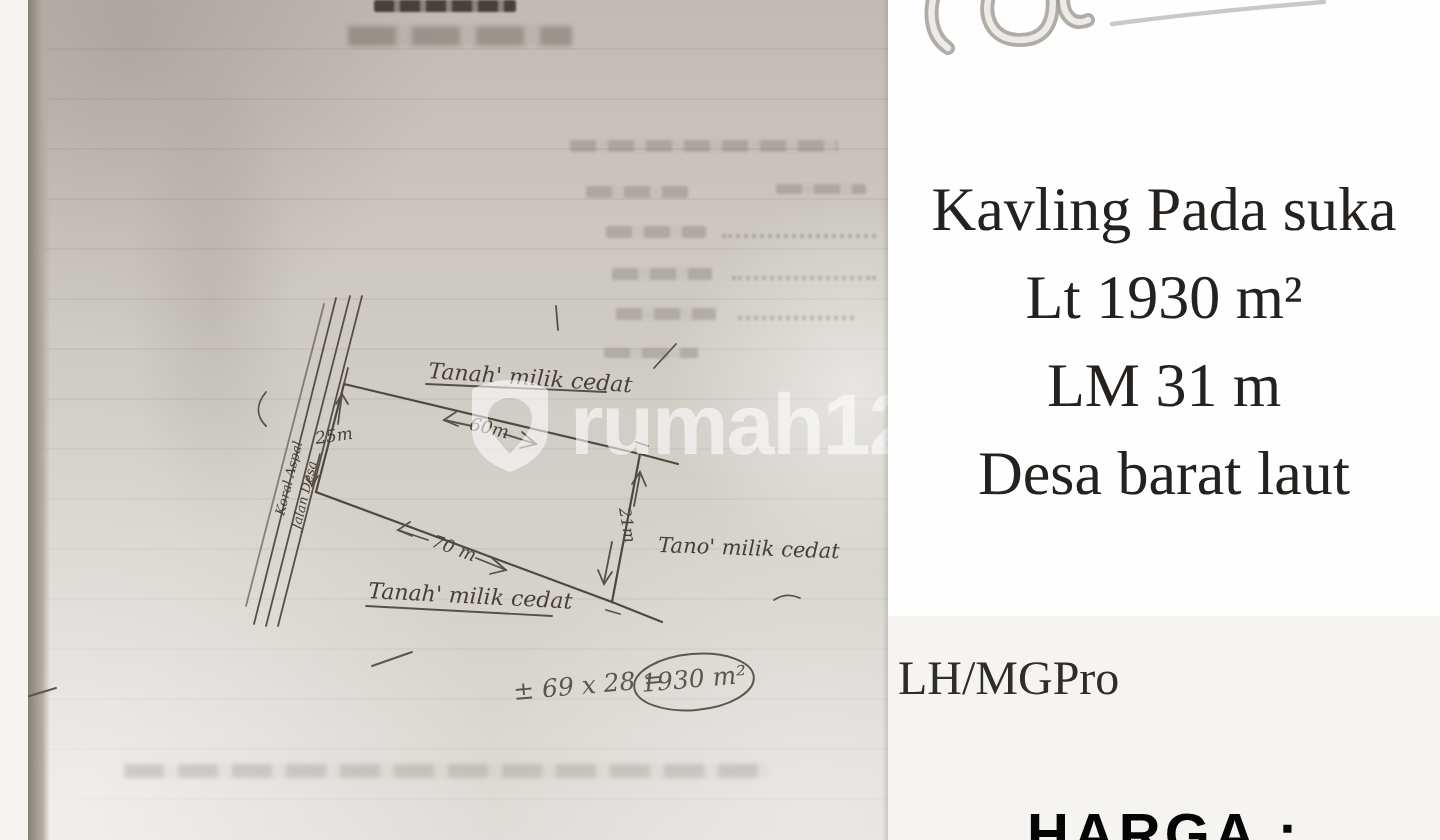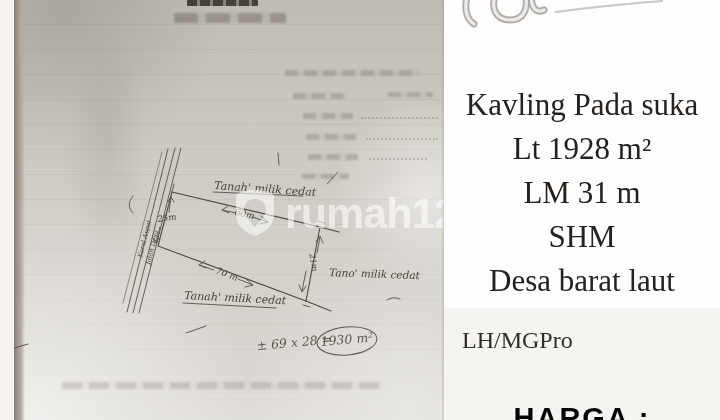--- a/index.html
+++ b/index.html
@@ -67,21 +67,21 @@
   .s1 { stroke:#a39e97; stroke-width:7; fill:none; stroke-linecap:round; opacity:0.85; }
   .s2 { stroke:#edebe8; stroke-width:3.2; fill:none; stroke-linecap:round; }
   .s3 { stroke:#b5b0a9; stroke-width:2.2; fill:none; stroke-linecap:round; opacity:0.7; }
 
   .panel-lines {
     position:absolute; top:83px; left:0; right:0;
     text-align:center; font-family:"Liberation Serif", serif;
     font-size:31px; line-height:44px; color:#24211e;
   }
   .agent {
-    position:absolute; left:18px; top:327px;
+    position:absolute; left:5px; top:327px;
     font-family:"Liberation Serif", serif; font-size:24px; color:#2f2d2a;
   }
   .price {
     position:absolute; top:386px; left:0; right:0; text-align:center;
     font-family:"Liberation Sans", sans-serif; font-weight:bold;
     font-size:29px; letter-spacing:2px; color:#050505;margin-top:16px;
   }
 </style>
 </head>
 <body>
@@ -181,23 +181,22 @@
       <path class="s2" d="M24,-6 C20,6 21,18 30,24"></path>
       <path class="s1" d="M52,-6 C46,8 52,20 66,20 C78,20 84,12 82,-4"></path>
       <path class="s2" d="M52,-6 C46,8 52,20 66,20 C78,20 84,12 82,-4"></path>
       <path class="s1" d="M88,-4 C86,6 92,14 100,10"></path>
       <path class="s2" d="M88,-4 C86,6 92,14 100,10"></path>
       <path class="s3" d="M112,12 C150,7 180,4 218,1"></path>
     </svg>
 
     <div class="panel-lines">
       <div>Kavling Pada suka</div>
-      <div>Lt 1928 m²</div>
+      <div>Lt 1930 m²</div>
       <div>LM 31 m</div>
-      <div>SHM</div>
       <div>Desa barat laut</div>
     </div>
 
     <div class="agent">LH/MGPro</div>
     <div class="price">HARGA :</div>
   </div>
 
 </div>
 
 </body></html>

